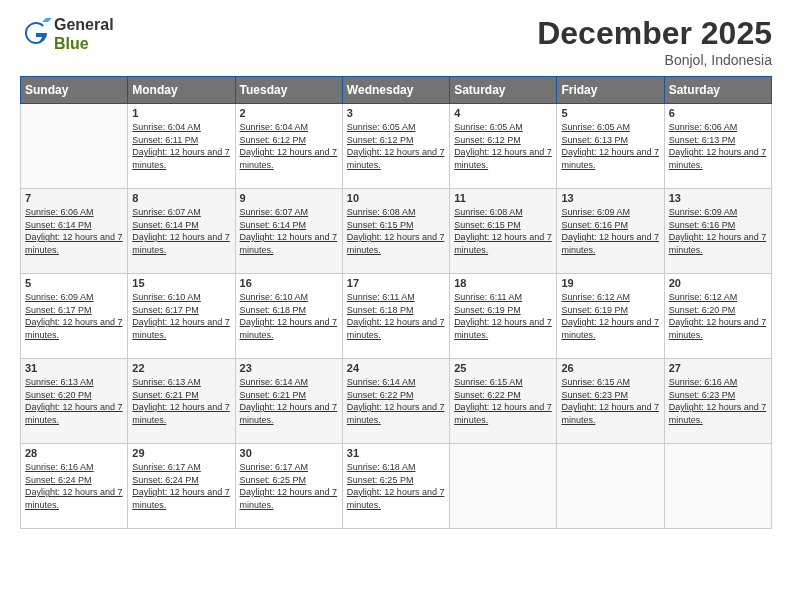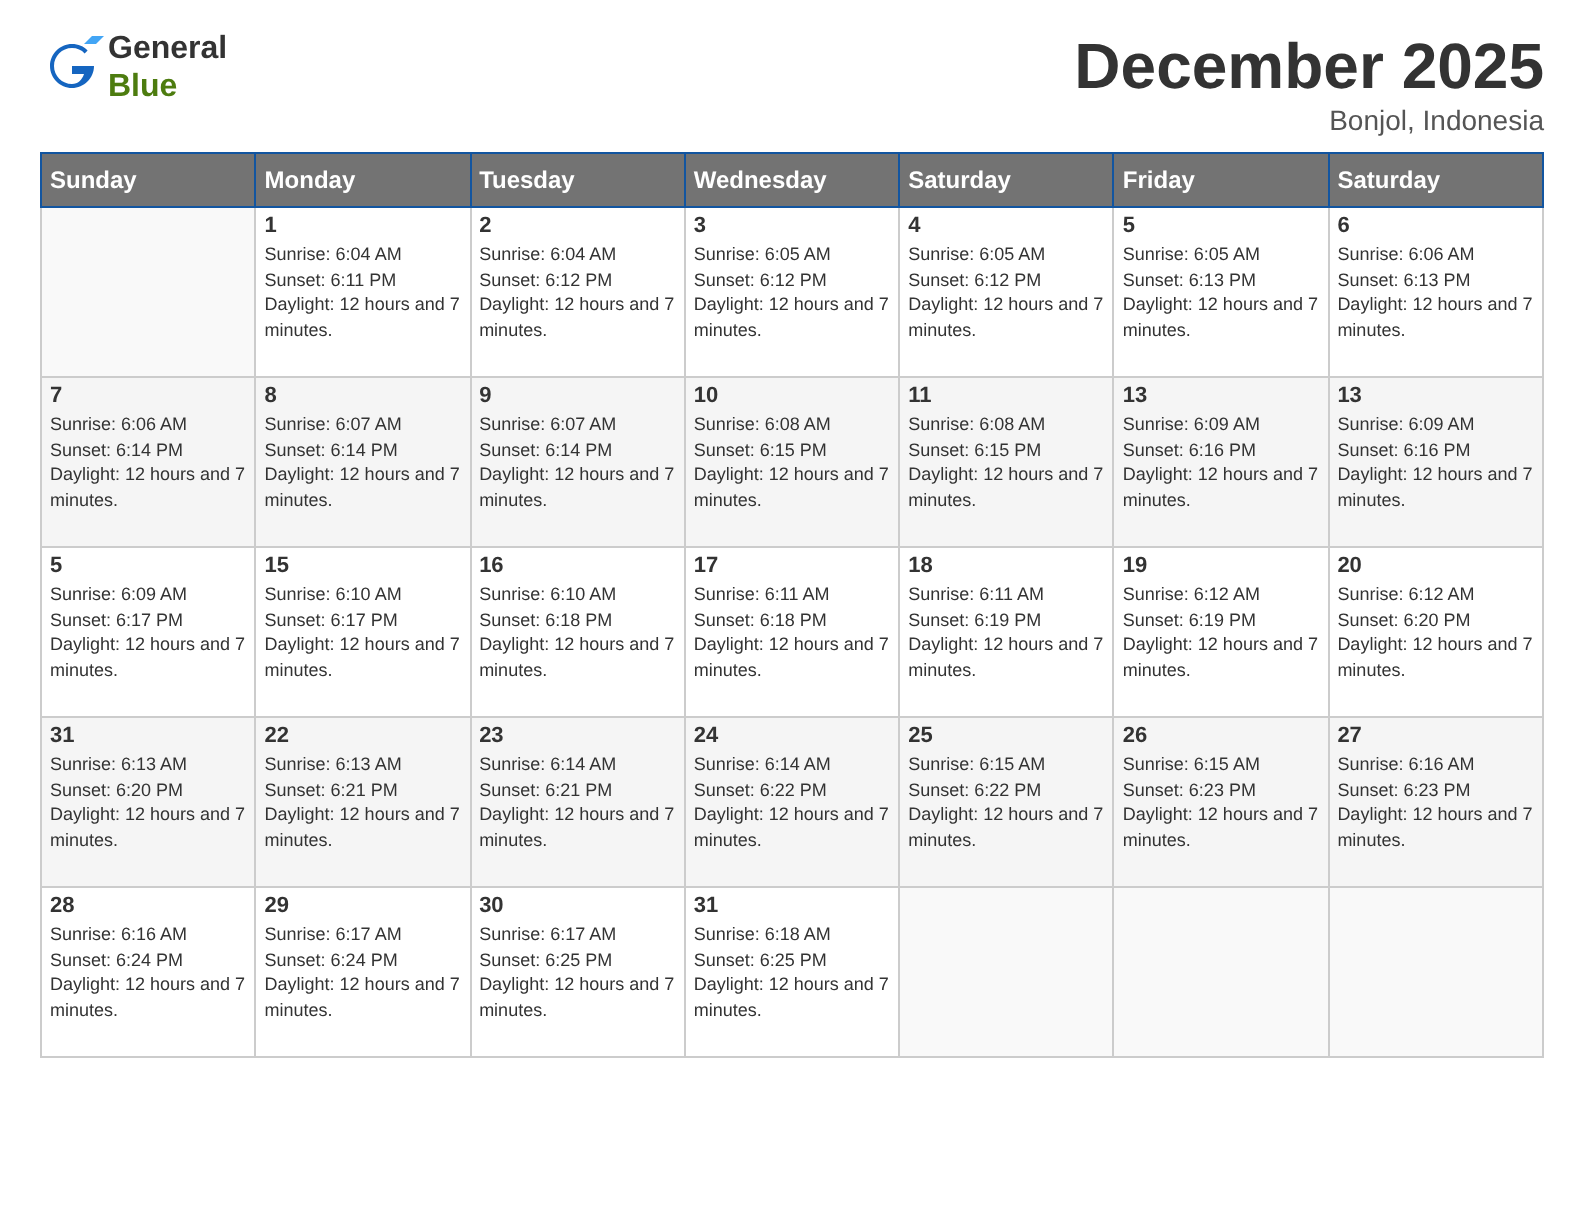--- a/index.html
+++ b/index.html
@@ -75,20 +75,21 @@
     .day-num {
       font-size: 11px;
       font-weight: bold;
       display: block;
       margin-bottom: 2px;
     }
     .day-info {
       font-size: 9px;
       line-height: 1.4;
       color: #333;
+      text-decoration: underline;
     }
     .row-alt td {
       background: #f5f5f5;
     }
   </style>
 </head>
 <body>
 
 <div class="page">
   <div class="header">

